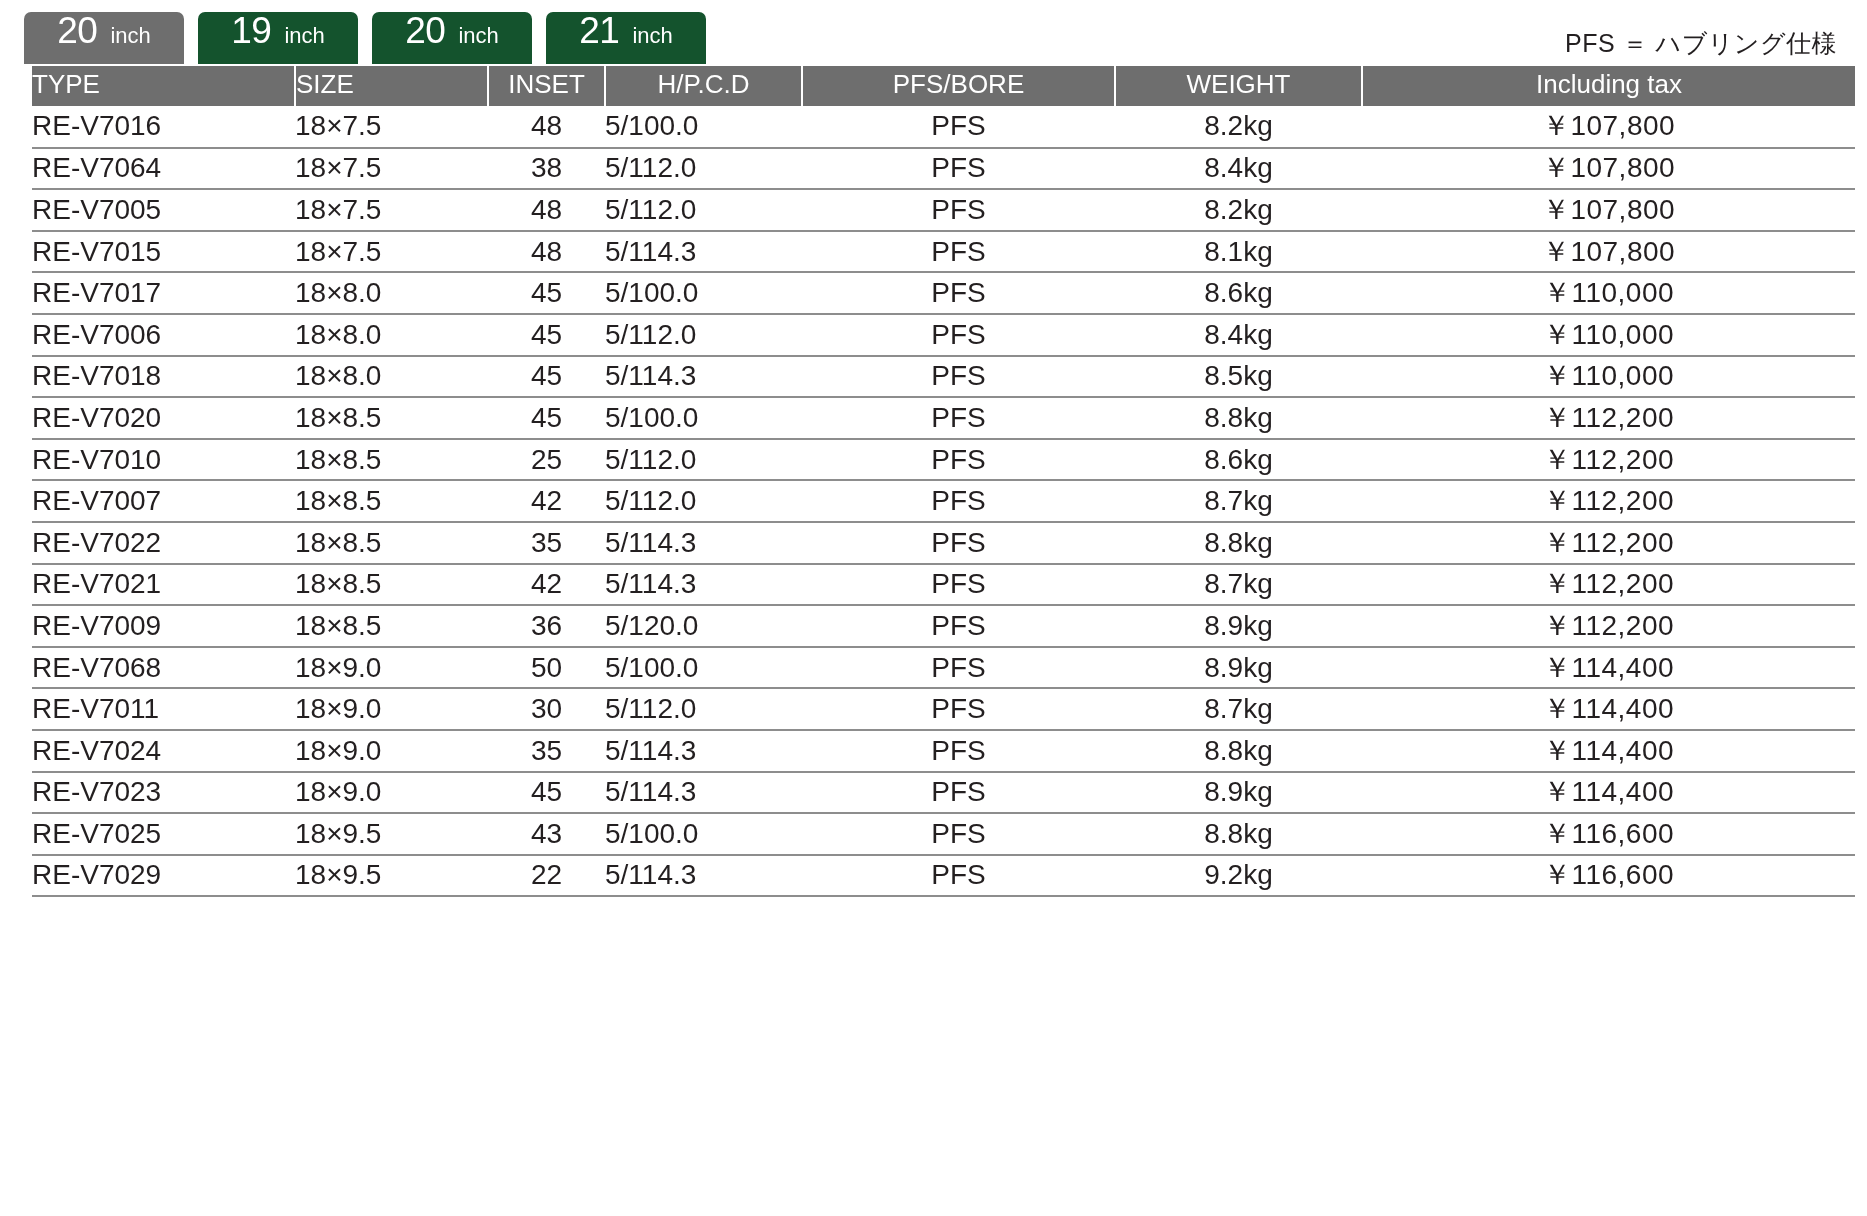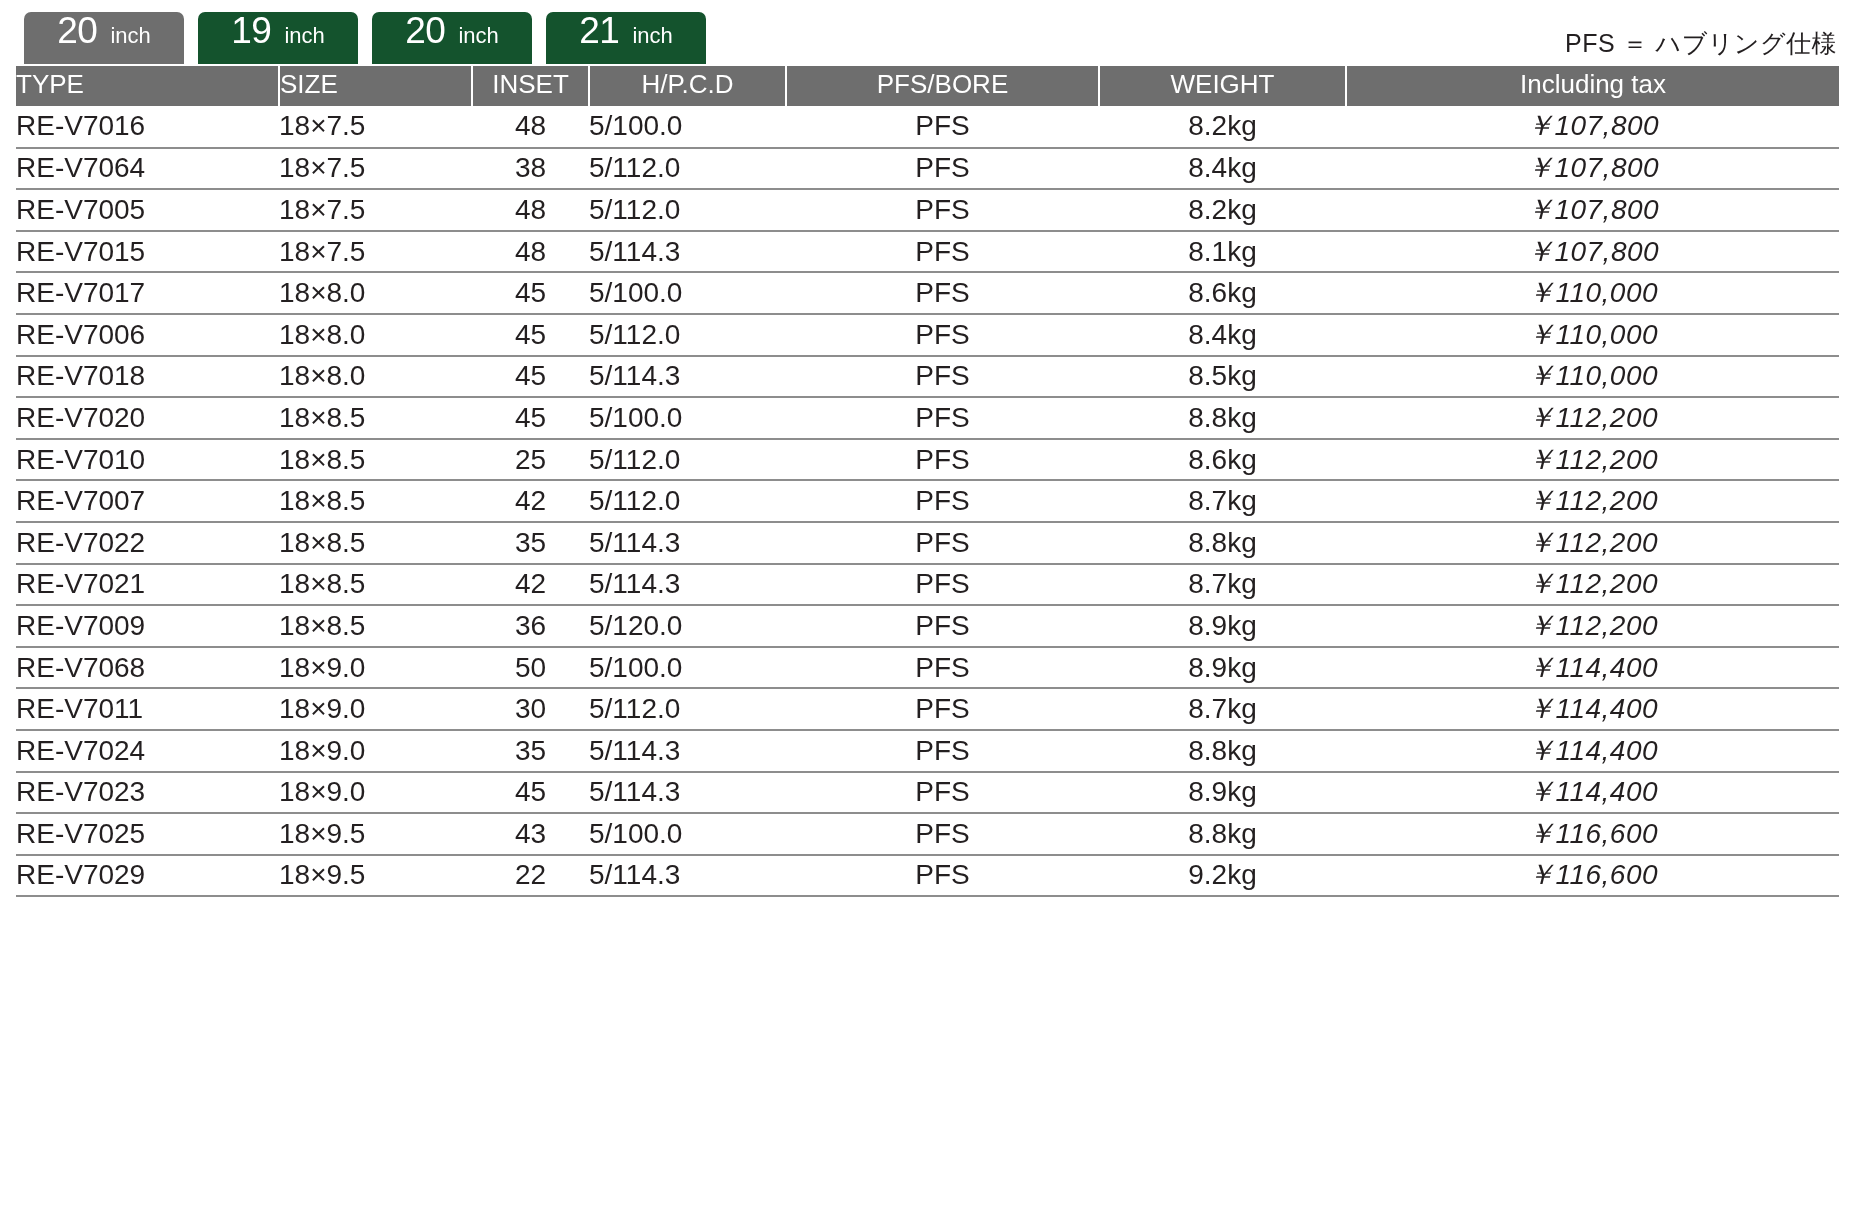--- a/index.html
+++ b/index.html
@@ -61,21 +61,21 @@
     top: 27px;
     font-size: 25px;
     color: #231f20;
     letter-spacing: 0.5px;
     white-space: nowrap;
   }
 
   
   .table-wrap {
     position: absolute;
-    left: 16px;
+    left: 32px;
     top: 66px;
     width: 1823px;
   }
   table.spec {
     border-collapse: collapse;
     width: 100%;
     table-layout: fixed;
   }
   table.spec thead th {
     background: #6e6e6e;
@@ -106,21 +106,21 @@
     font-weight: 400;
   }
   td.c-type { text-align: left; padding-left: 13px; }
   td.c-size { text-align: left; padding-left: 13px; }
   td.c-inset,
   td.c-hpcd,
   td.c-pfs,
   td.c-weight,
   td.c-price { text-align: center; }
   td.c-hpcd  { text-align: left; padding-left: 36px; }
-  td.c-price { letter-spacing: 0.5px; font-style: italic; }
+  td.c-price { letter-spacing: 0.5px; }
 
   col.w-type   { width: 263px; }
   col.w-size   { width: 193px; }
   col.w-inset  { width: 117px; }
   col.w-hpcd   { width: 197px; }
   col.w-pfs    { width: 313px; }
   col.w-weight { width: 247px; }
   col.w-price  { width: 493px; }
 </style>
 </head>

